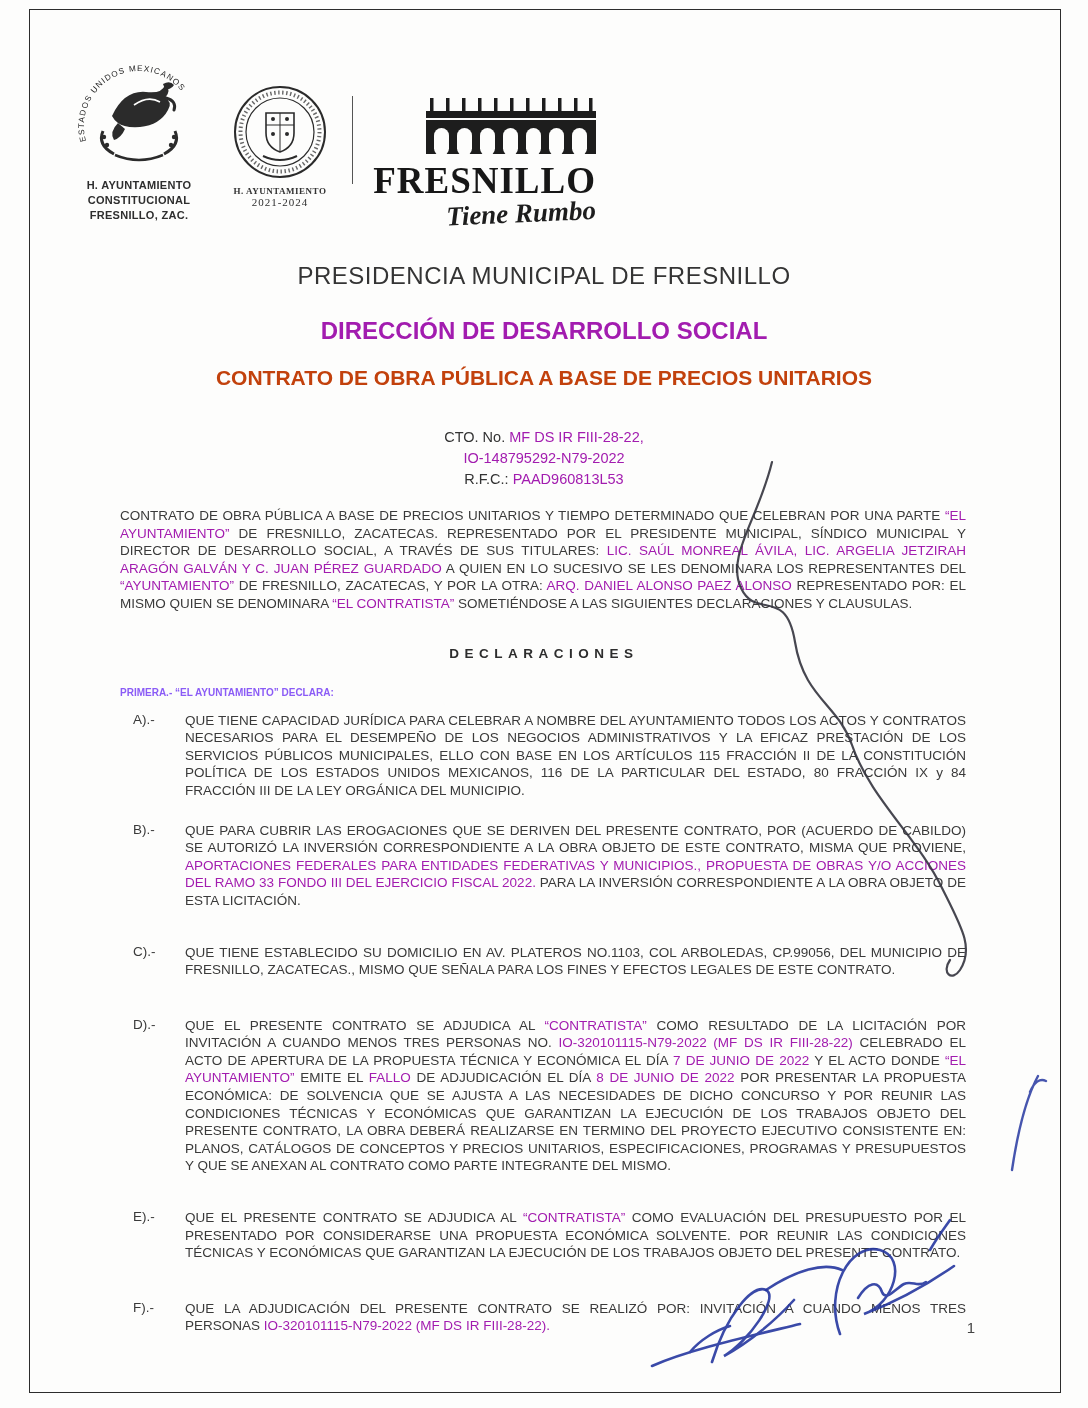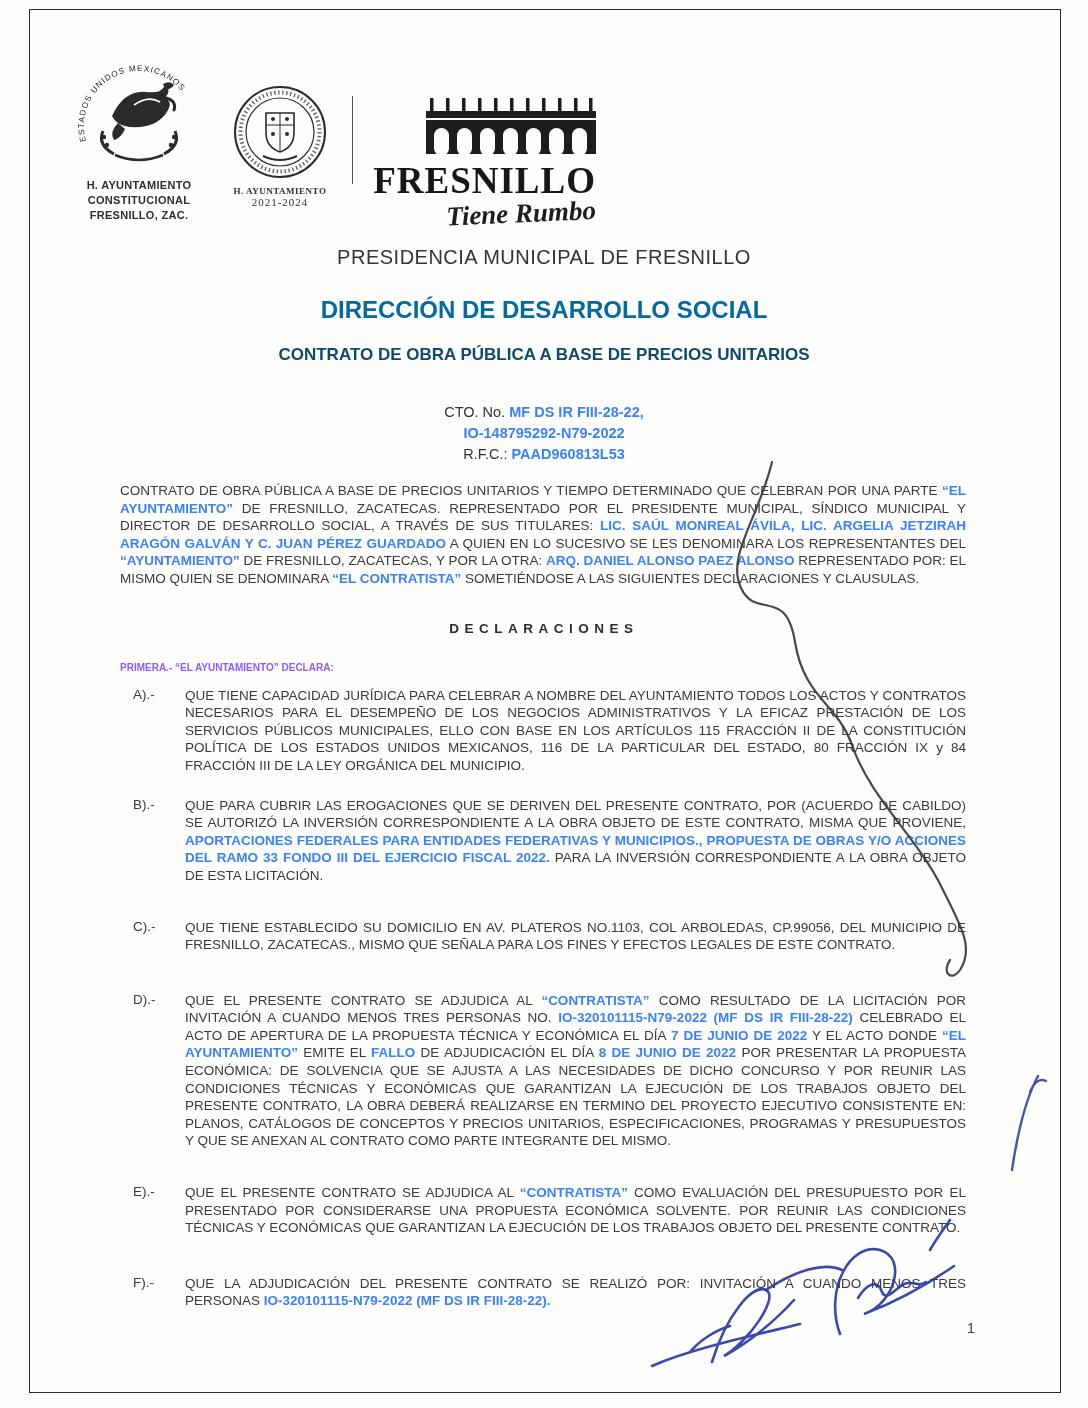--- a/index.html
+++ b/index.html
@@ -38,42 +38,42 @@
   .logo-tagline {
     font-family:"Liberation Serif", serif;
     font-style:italic; font-weight:700;
     font-size:27px; line-height:30px; color:#1d1d1d;
     transform:rotate(-2.5deg);
   }
 
   
   .body-content { position:absolute; top:246px; left:0; width:100%; }
 
-  .institution { margin:0; text-align:center; font-size:20px; font-weight:400; letter-spacing:.5px; color:#343434; }
-  .department  { margin:27px 0 0; text-align:center; font-size:24px; font-weight:700; color:#0369a1; }
-  .doctype     { margin:21px 0 0; text-align:center; font-size:17px; font-weight:700; color:#0c4a6e; }
+  .institution { margin:16px; text-align:center; font-size:24px; font-weight:400; letter-spacing:.5px; color:#343434; }
+  .department  { margin:27px 0 0; text-align:center; font-size:24px; font-weight:700; color:#a21caf; }
+  .doctype     { margin:21px 0 0; text-align:center; font-size:21px; font-weight:700; color:#c2410c; }
 
   .refs { margin:37px 0 0; text-align:center; font-size:14.5px; line-height:21px; color:#333; }
 
   .intro {
     margin:17px 122px 0 120px;
     text-align:justify;
     font-size:13.5px; line-height:17.6px;
   }
 
   .decl-heading { margin:33px 17px 0; text-align:center; font-size:13.5px; font-weight:700; letter-spacing:5.5px; color:#2d2d2d; }
   .primera      { margin:26px 122px 0 120px; font-size:10px; font-weight:700; color:#8b5cf6; }
 
   .items { margin:0 122px 0 133px; }
   .item  { display:flex; }
   .item .label { flex:none; width:52px; font-size:13.5px; }
   .item .text  { flex:1; text-align:justify; font-size:13.5px; line-height:17.6px; }
   .g14{margin-top:14px} .g22{margin-top:22px} .g34{margin-top:34px} .g38{margin-top:38px}
 
-  .b { font-weight:700; color:#3b82f6; }
+  .b { font-weight:400; color:#a21caf; }
 
   .page-num { position:absolute; right:113px; bottom:72px; font-size:15px; color:#444; }
 
   .sig-overlay { position:absolute; top:0; left:0; width:1088px; height:1408px; pointer-events:none; }
 </style>
 </head>
 <body>
 
 <div class="page">
 

